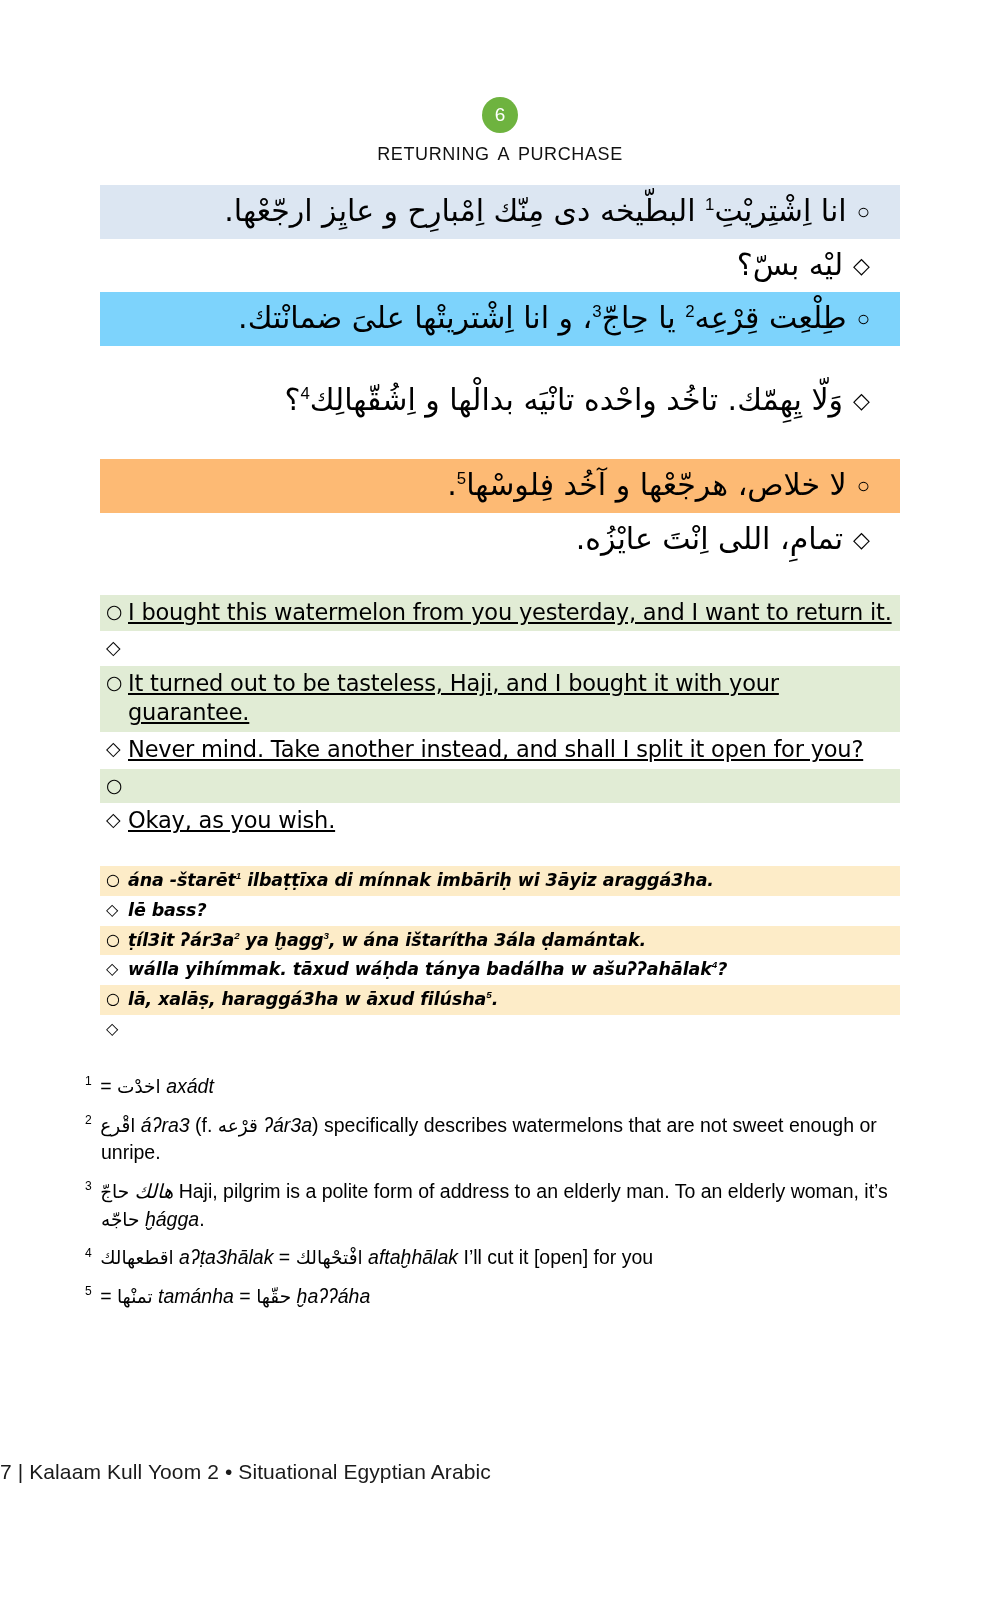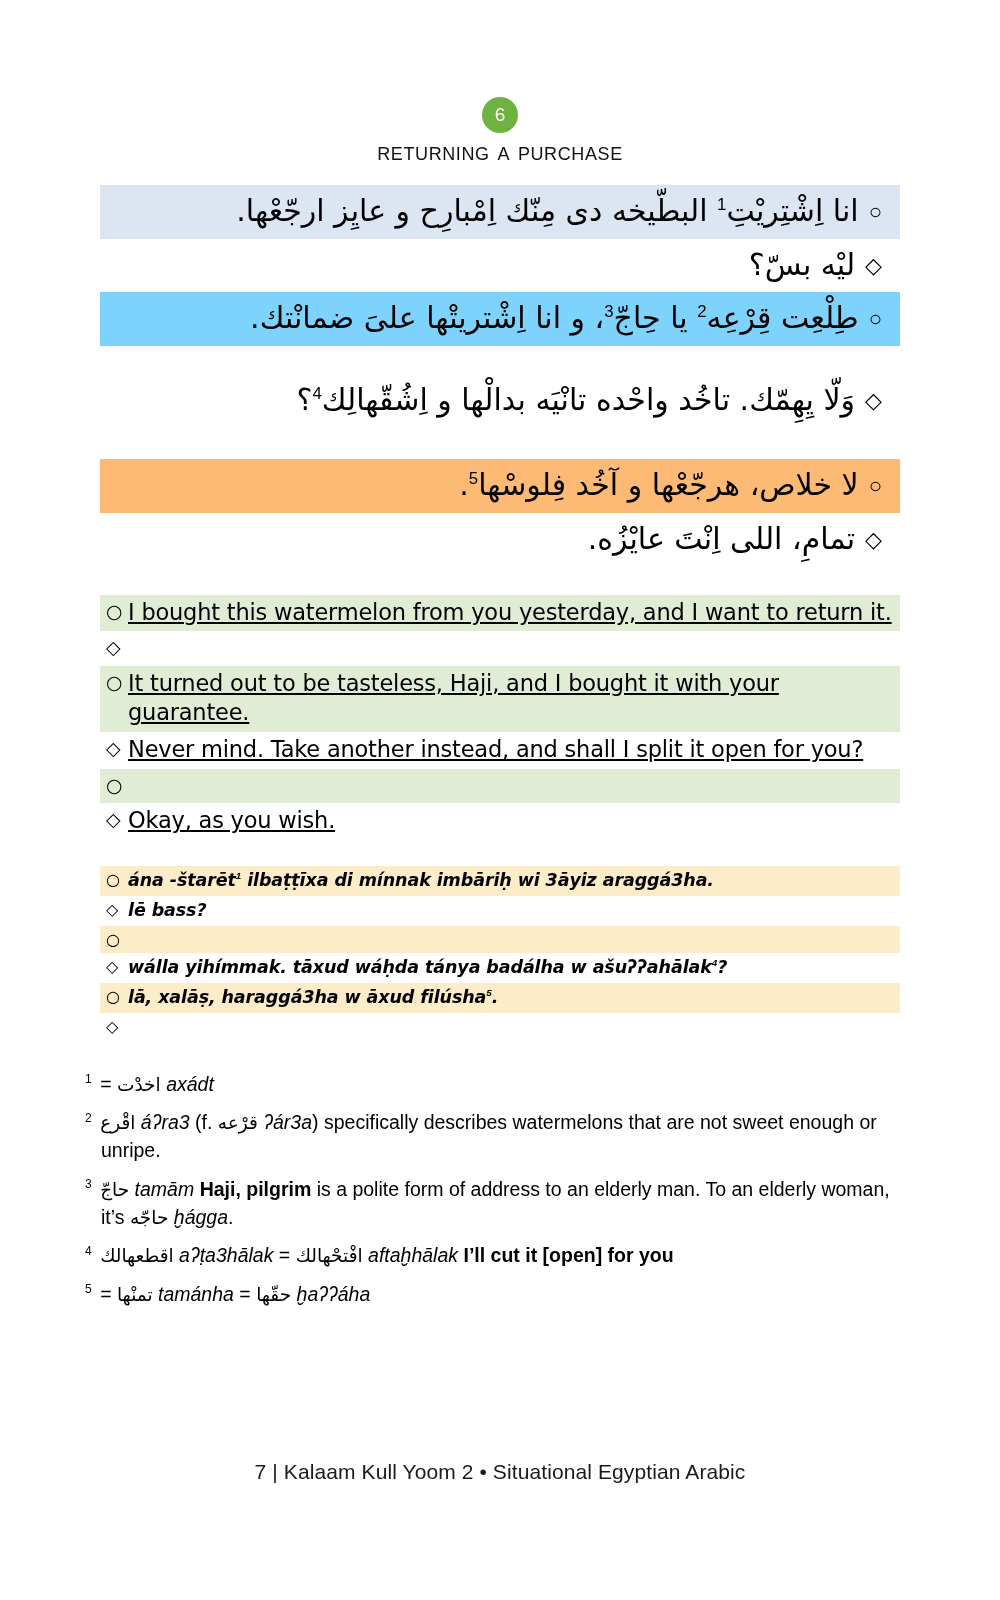--- a/index.html
+++ b/index.html
@@ -59,21 +59,21 @@
   .arabic-block {
     margin: 18px 0 0 0;
     padding: 0;
   }
   .ar-line {
     direction: rtl;
     text-align: right;
     font-family: "DejaVu Sans", sans-serif;
     font-size: 30px;
     line-height: 1.52;
-    padding: 3px 18px 5px 14px;
+    padding: 3px 30px 5px 14px;
     margin: 0 100px 0 100px;
     white-space: nowrap;
   }
   .ar-line.hl { background: #dce6f2; }
   .ar-line .mark {
     display: inline-block;
     margin-left: 10px;
     font-family: "Liberation Sans", sans-serif;
     font-size: 22px;
     vertical-align: 2px;
@@ -147,29 +147,28 @@
     line-height: 0;
     margin-right: 3px;
   }
   .ar-inline {
     font-family: "DejaVu Sans", sans-serif;
     font-size: 0.95em;
     direction: rtl;
     unicode-bidi: isolate;
   }
   .it { font-style: italic; }
-  .bd { font-weight: bold; }
+  .bd { font-weight: normal; }
 
   
   .footer {
     position: absolute;
     left: 0;
     right: 0;
     top: 1460px;
-    text-align: center;
     font-family: "Liberation Sans", sans-serif;
     font-size: 21px;
     color: #1a1a1a;
     letter-spacing: 0.1px;
   }
 </style>
 </head>
 <body>
 
 <div class="page">
@@ -218,37 +217,38 @@
       <div class="tr-line hl" style="background: rgb(253, 236, 200);">
         <span class="mark">○</span>
         <span class="txt">ána -štarēt<sup class="fn">1</sup> ilbaṭṭīxa di mínnak imbāriḥ wi 3āyiz araggá3ha.</span>
       </div>
       <div class="tr-line" style="background: transparent;">
         <span class="mark">◇</span>
         <span class="txt">lē bass?</span>
       </div>
       <div class="tr-line hl" style="background: rgb(253, 236, 200);">
         <span class="mark">○</span>
+        <span class="txt">ṭíl3it ʔár3a<sup class="fn">2</sup> ya ḫagg<sup class="fn">3</sup>, w ána ištarítha 3ála ḍamántak.</span>
       </div>
       <div class="tr-line" style="background: transparent;">
         <span class="mark">◇</span>
         <span class="txt">wálla yihímmak. tāxud wáḥda tánya badálha w ašuʔʔahālak<sup class="fn">4</sup>?</span>
       </div>
       <div class="tr-line hl" style="background: rgb(253, 236, 200);">
         <span class="mark">○</span>
         <span class="txt">lā, xalāṣ, haraggá3ha w āxud filúsha<sup class="fn">5</sup>.</span>
       </div>
       <div class="tr-line" style="background: transparent;">
         <span class="mark">◇</span>
       </div>
     </div>
 
   <div class="notes">
       <div class="note"><sup>1</sup> = <span class="ar-inline">اخدْت</span> <span class="it">axádt</span></div>
       <div class="note"><sup>2</sup> <span class="ar-inline">اقْرع</span> <span class="it">áʔra3</span> (f. <span class="ar-inline">قرْعه</span> <span class="it">ʔár3a</span>) specifically describes watermelons that are not sweet enough or unripe.</div>
-      <div class="note"><sup>3</sup> <span class="ar-inline">حاجّ</span> <span class="it">tamām</span> <span class="bd">Haji, pilgrim</span> is a polite form of address to an elderly man. To an elderly woman, it’s <span class="ar-inline">حاجّه</span> <span class="it">ḫágga</span>.</div>
+      <div class="note"><sup>3</sup> <span class="ar-inline">حاجّ</span> <span class="it">هالك</span> <span class="bd">Haji, pilgrim</span> is a polite form of address to an elderly man. To an elderly woman, it’s <span class="ar-inline">حاجّه</span> <span class="it">ḫágga</span>.</div>
       <div class="note"><sup>4</sup> <span class="ar-inline">اقطعهالك</span> <span class="it">aʔṭa3hālak</span> = <span class="ar-inline">افْتحْهالك</span> <span class="it">aftaḫhālak</span> <span class="bd">I’ll cut it [open] for you</span></div>
       <div class="note"><sup>5</sup> = <span class="ar-inline">تمنْها</span> <span class="it">tamánha</span> = <span class="ar-inline">حقّها</span> <span class="it">ḫaʔʔáha</span></div>
     </div>
 
   <div class="footer">7 | Kalaam Kull Yoom 2 • Situational Egyptian Arabic</div>
 
 </div>
 
 </body></html>

